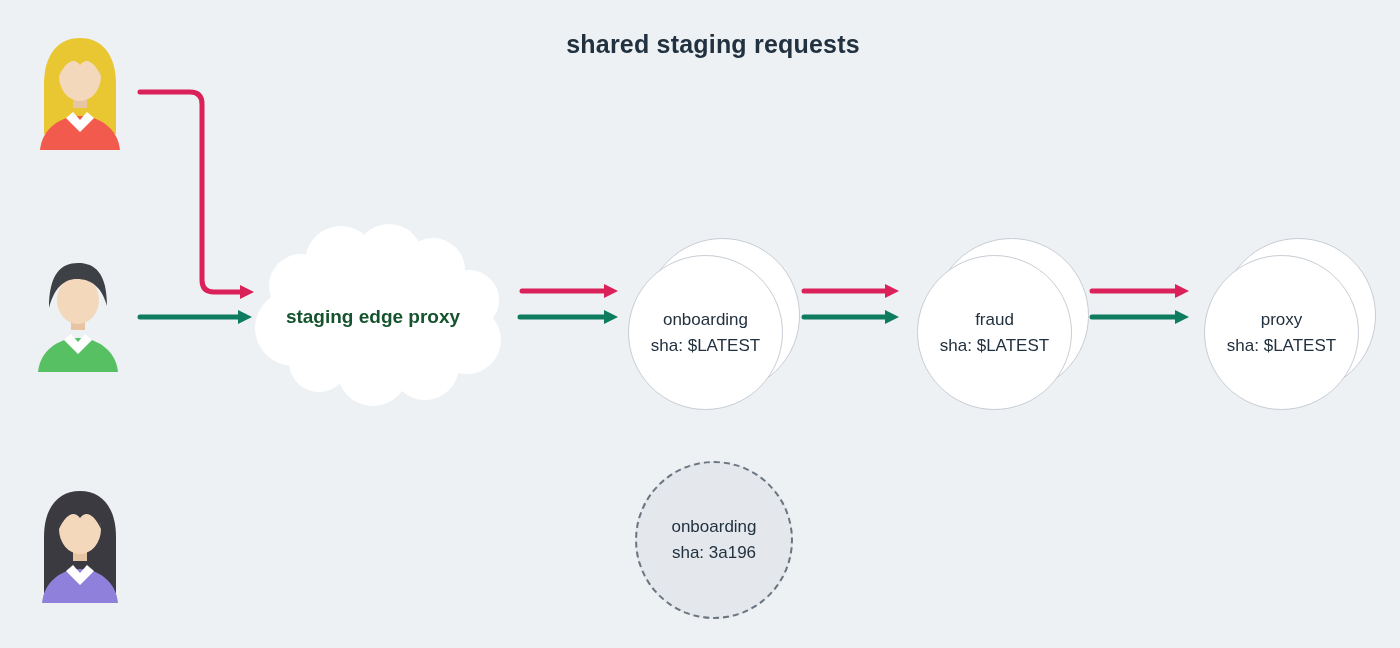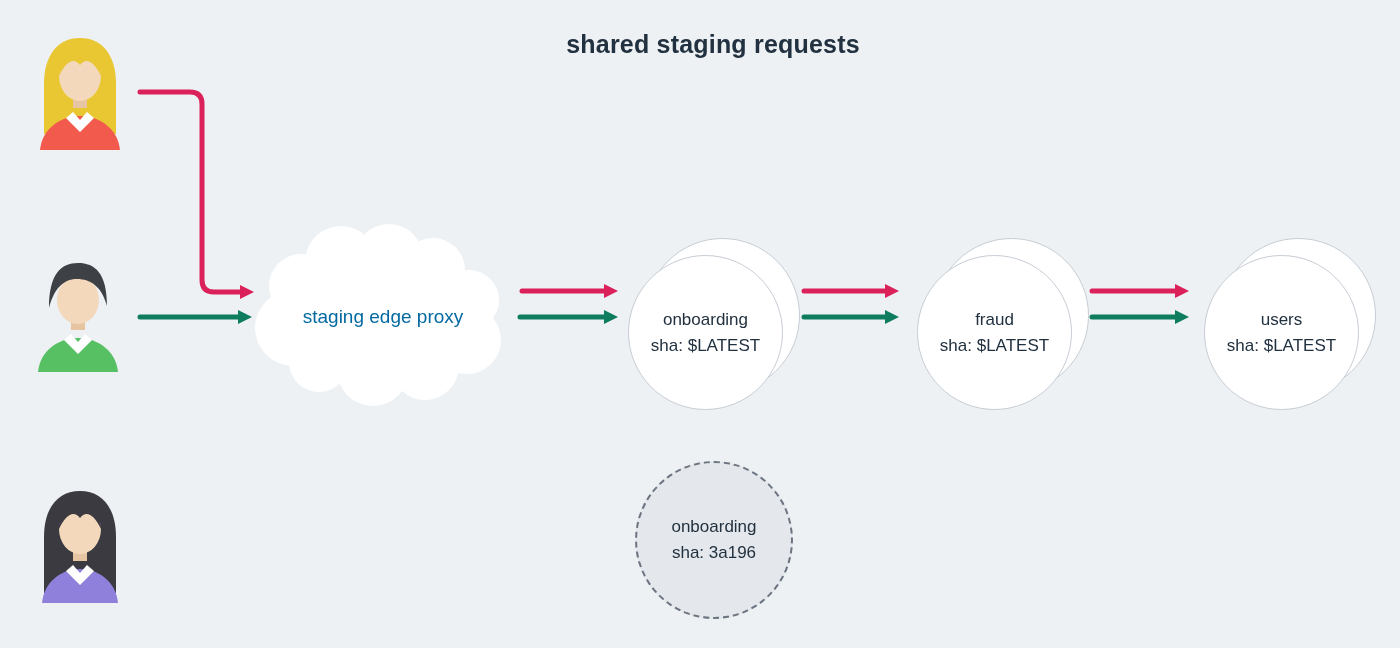--- a/index.html
+++ b/index.html
@@ -14,22 +14,22 @@
     position:absolute;left:0;right:0;top:30px;
     text-align:center;
     font-size:25px;font-weight:600;color:#22313f;
     letter-spacing:.2px;margin:0;padding-left:26px;
   }
   .arrow-layer{position:absolute;left:0;top:0;z-index:1;}
   .avatar{position:absolute;z-index:2;}
   .cloud{position:absolute;left:253px;top:224px;width:260px;height:184px;z-index:2;}
   .cloud svg{position:absolute;left:0;top:0;}
   .cloud-label{
-    position:absolute;left:130px;top:93px;transform:translate(-50%,-50%);
-    white-space:nowrap;font-size:19px;font-weight:400;color:#0369a1;
+    position:absolute;left:120px;top:93px;transform:translate(-50%,-50%);
+    white-space:nowrap;font-size:19px;font-weight:700;color:#14532d;
   }
   .service-node{position:absolute;width:172px;height:172px;z-index:2;}
   .node-circle{
     position:absolute;width:153px;height:153px;border-radius:50%;
     background:#ffffff;border:1.5px solid #c7cdd5;
   }
   .node-back{top:0;right:0;}
   .node-front{left:0;bottom:0;display:flex;flex-direction:column;justify-content:center;align-items:center;}
   .node-name,.node-sha{
     font-size:17px;font-weight:500;color:#22313f;line-height:26px;white-space:nowrap;
@@ -127,21 +127,21 @@
     <div class="node-circle node-back"></div>
     <div class="node-circle node-front">
       <span class="node-name">fraud</span>
       <span class="node-sha">sha: $LATEST</span>
     </div>
   </div>
 
   <div class="service-node" style="left:1204px;top:238px;">
     <div class="node-circle node-back"></div>
     <div class="node-circle node-front">
-      <span class="node-name">users</span>
+      <span class="node-name">proxy</span>
       <span class="node-sha">sha: $LATEST</span>
     </div>
   </div>
 
   <div class="pinned-node">
     <span class="node-name">onboarding</span>
     <span class="node-sha">sha: 3a196</span>
   </div>
 
 

